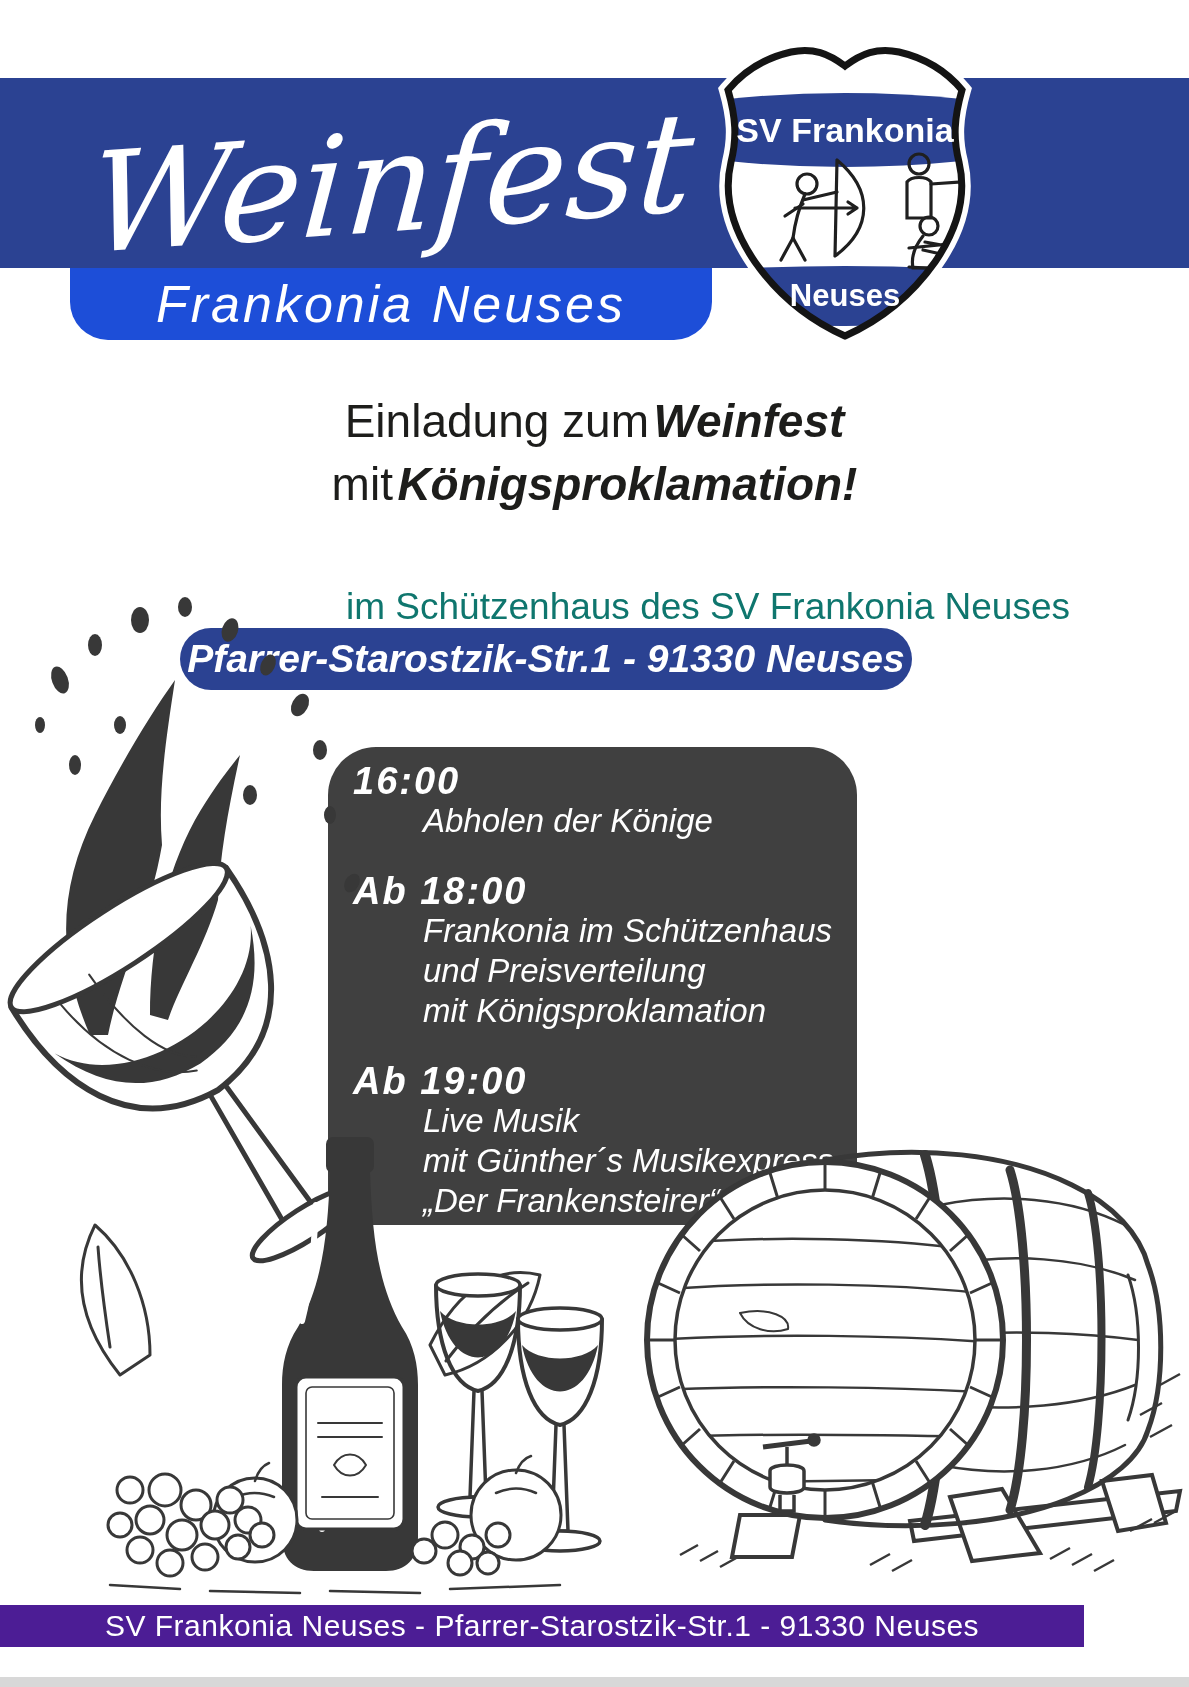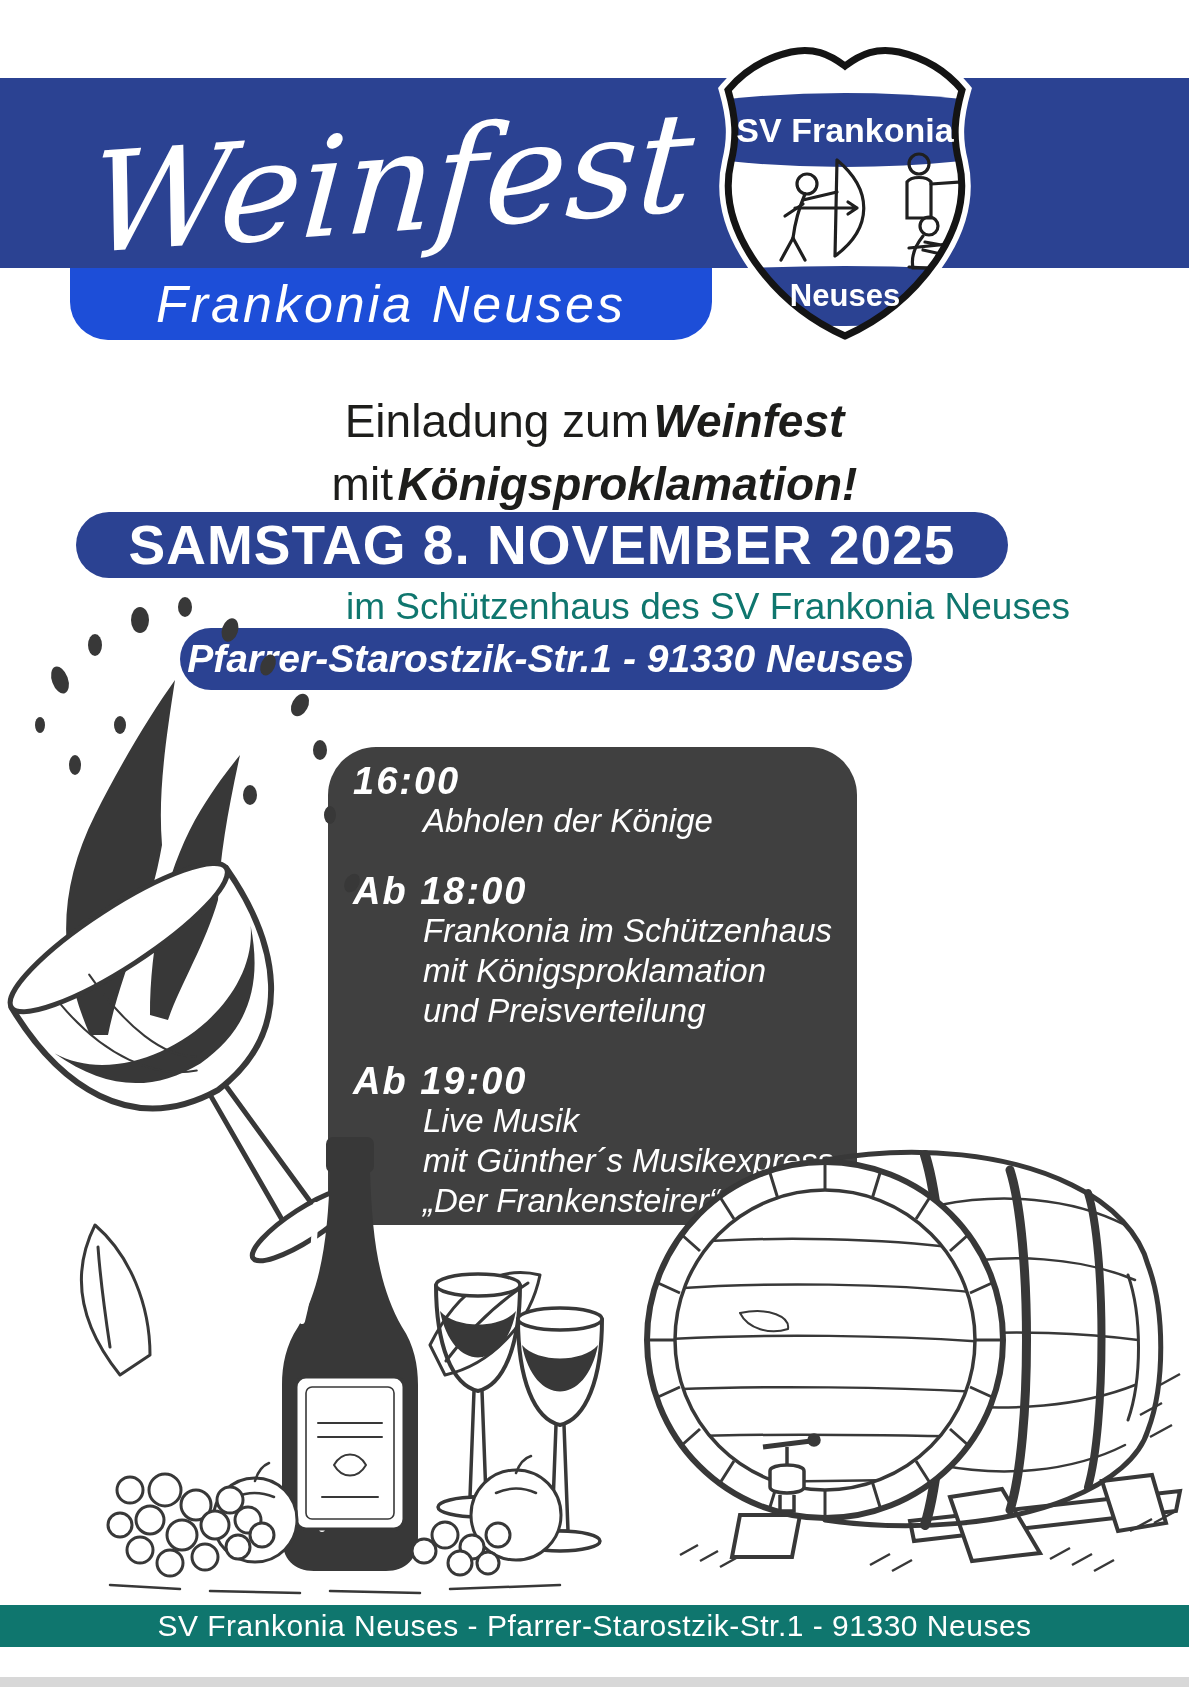--- a/index.html
+++ b/index.html
@@ -49,21 +49,21 @@
   .sched .grp{margin-top:30px;}
   .sched .grp:first-child{margin-top:0;}
   .sched .time{padding-left:25px;font-weight:700;font-style:italic;font-size:38px;line-height:40px;letter-spacing:2px;}
   .sched .det{padding-left:95px;font-style:italic;font-size:33px;line-height:40px;}
   
   .art{position:absolute;}
   .art-left{left:0;top:585px;width:610px;height:1015px;}
   .art-barrel{left:620px;top:1085px;width:569px;height:490px;}
   
   .footer-bar{
-    position:absolute;left:0;top:1605px;width:1189px;height:42px;background:#0f766e;
+    position:absolute;left:0;top:1605px;width:1084px;height:42px;background:#4c1d95;
     display:flex;align-items:center;justify-content:center;
   }
   .footer-bar span{color:#fff;font-size:30px;font-weight:400;letter-spacing:.5px;}
   .bottom-strip{position:absolute;left:0;top:1677px;width:1189px;height:10px;background:#d8d8d8;}
   svg .ln{stroke:#383838;fill:none;stroke-linecap:round;stroke-linejoin:round;}
   svg .ink{fill:#383838;stroke:none;}
 </style>
 </head>
 <body>
 
@@ -123,40 +123,37 @@
     <div class="invite-row">
       <span class="l">Einladung zum</span>
       <span class="b">Weinfest</span>
     </div>
     <div class="invite-row">
       <span class="l">mit</span>
       <span class="b">Königsproklamation!</span>
     </div>
   </div>
 
-  <div class="date-pill">
-    <span>SAMSTAG 8. NOVEMBER 2025</span>
-  </div>
 
   <div class="venue">im Schützenhaus des SV Frankonia Neuses</div>
 
   <div class="addr-pill">
     <span>Pfarrer-Starostzik-Str.1 - 91330 Neuses</span>
   </div>
 
   <div class="sched">
     <div class="grp">
       <div class="time">16:00</div>
       <div class="det">Abholen der Könige</div>
     </div>
     <div class="grp">
       <div class="time">Ab 18:00</div>
       <div class="det">Frankonia im Schützenhaus</div>
+      <div class="det">und Preisverteilung</div>
       <div class="det">mit Königsproklamation</div>
-      <div class="det">und Preisverteilung</div>
     </div>
     <div class="grp">
       <div class="time">Ab 19:00</div>
       <div class="det">Live Musik</div>
       <div class="det">mit Günther´s Musikexpress</div>
       <div class="det">„Der Frankensteirer“</div>
     </div>
   </div>
 
   <svg class="art art-left" viewBox="0 0 610 1015">

